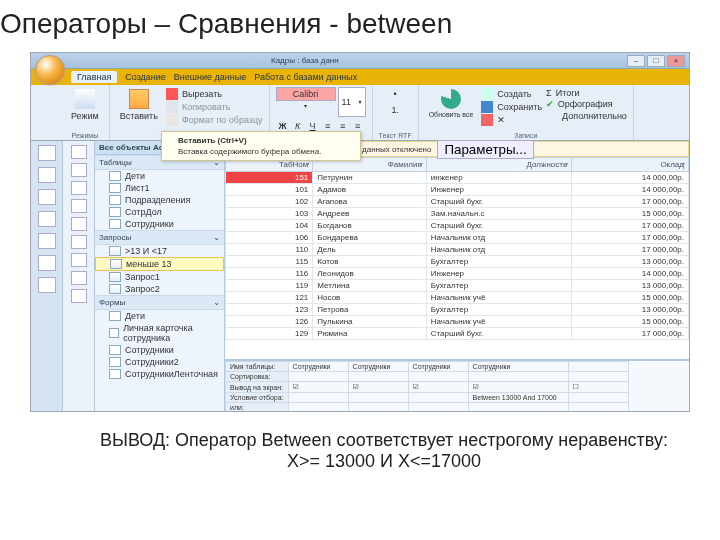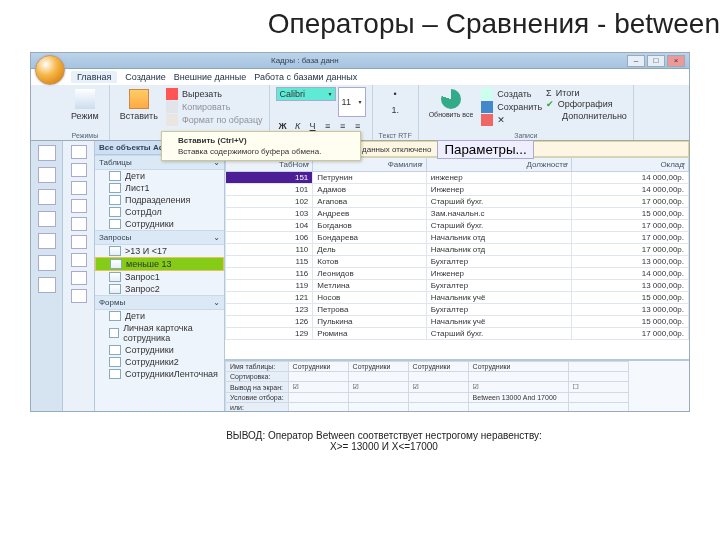--- a/index.html
+++ b/index.html
@@ -1,38 +1,38 @@
 <!DOCTYPE html>
 <html><head>
 <meta charset="utf-8">
 <style>
   * { box-sizing: border-box; margin: 0; padding: 0; }
   body { font-family: Arial, sans-serif; width: 720px; height: 540px; background: #fff; overflow: hidden; }
-  .slide-title { font-size: 28px; text-align: right; padding: 8px 0 12px; color: #222; }
+  .slide-title { font-size: 28px; text-align: left; padding: 8px 0 12px; color: #222; }
   .app { position: relative; width: 660px; height: 360px; margin: 0 auto; border: 1px solid #9ab; font-size: 9px; color: #333; background: #dce8f5; overflow: hidden; }
 
   
   .titlebar { height: 16px; background: linear-gradient(#bcd3ea,#a7c3e0); border-bottom: 1px solid #8aa; display: flex; align-items: center; justify-content: flex-end; padding-right: 4px; font-size: 8px; }
   .win-btn { width: 18px; height: 12px; background: #e6eef8; border: 1px solid #9ab; margin-left: 2px; text-align: center; line-height: 10px; }
 
   
-  .ribbon-tabs { display: flex; align-items: center; height: 16px; background: #ffffff; padding-left: 40px; gap: 8px; }
+  .ribbon-tabs { display: flex; align-items: center; height: 16px; background: #eab308; padding-left: 40px; gap: 8px; }
   .ribbon-tab { color: #234; cursor: pointer; }
   .ribbon-tab.active { background: #e8f0fa; padding: 1px 6px; border-radius: 2px 2px 0 0; }
 
   
   .ribbon { display: flex; height: 56px; background: #e6eef8; border-bottom: 1px solid #9ab; }
   .orb { position: absolute; top: 2px; left: 4px; width: 30px; height: 30px; border-radius: 50%; background: radial-gradient(circle at 35% 30%, #fff,#f6b84a 40%,#d87a06 90%); border: 1px solid #b97; box-shadow: 0 0 2px #aaa; }
   .rgroup { border-right: 1px solid #c4d3e4; padding: 2px 6px 0; display: flex; flex-direction: column; align-items: center; justify-content: space-between; }
   .rgroup-label { font-size: 7px; color: #567; padding: 1px 0; }
   .big-btn { display: flex; flex-direction: column; align-items: center; gap: 2px; padding: 2px 4px; }
   .big-btn .ico { width: 20px; height: 20px; }
   .small-row { display: flex; align-items: center; gap: 4px; margin: 1px 0; }
   .small-row .ico { width: 12px; height: 12px; }
-  .font-box { width: 60px; height: 14px; background: #5eead4; border: 1px solid #aac; padding: 0 3px; line-height: 12px; display: flex; align-items: center; justify-content: space-between; }
+  .font-box { width: 60px; height: 14px; background: #fca5a5; border: 1px solid #aac; padding: 0 3px; line-height: 12px; display: flex; align-items: center; justify-content: space-between; flex-direction: column; }
   .size-box { width: 28px; height: 14px; background: #fff; border: 1px solid #aac; padding: 14px 3px; line-height: 12px; display: flex; align-items: center; justify-content: space-between; }
   .fmt-btn { width: 14px; height: 14px; border: 1px solid transparent; text-align: center; line-height: 12px; }
 
   
   .tooltip { position: absolute; top: 78px; left: 130px; width: 200px; background: #fffef0; border: 1px solid #ccc794; padding: 4px 16px; font-size: 8px; box-shadow: 1px 1px 3px rgba(0,0,0,.2); z-index: 50; }
   .tooltip .tt-title { font-weight: bold; margin-bottom: 2px; }
 
   
   .warnbar { position: absolute; top: 88px; left: 254px; right: 0; height: 16px; background: #fdf6e3; border: 1px solid #e6d68a; display: flex; align-items: center; gap: 6px; padding: 0 4px; font-size: 8px; z-index: 20; }
   .warnbar .shield { width: 12px; height: 12px; background: conic-gradient(#d33 0 25%,#36c 0 50%,#2a8 0 75%,#fc3 0); border-radius: 2px; }
@@ -42,42 +42,42 @@
   .workspace { position: absolute; top: 88px; bottom: 0; left: 0; right: 0; display: flex; }
   .nav { width: 32px; background: #d6e4f2; border-right: 1px solid #b4c8dc; display: flex; flex-direction: column; align-items: center; padding-top: 4px; gap: 6px; }
   .nav .ico { width: 18px; height: 16px; background: #fff; border: 1px solid #aac; }
   .nav2 { width: 32px; background: #eaf1f9; border-right: 1px solid #b4c8dc; display: flex; flex-direction: column; align-items: center; padding-top: 4px; gap: 4px; }
   .nav2 .ico { width: 16px; height: 14px; background: #fff; border: 1px solid #aac; }
 
   .side { width: 130px; background: #eef4fb; border-right: 1px solid #b4c8dc; overflow: hidden; }
   .side-hdr { background: #cde0f3; padding: 2px 4px; font-size: 8px; font-weight: bold; color: #345; border-bottom: 1px solid #b4c8dc; display: flex; justify-content: space-between; }
   .cat { background: #dbe8f5; padding: 2px 4px; font-size: 8px; color: #345; border-top: 1px solid #cad8e8; border-bottom: 1px solid #cad8e8; display:flex; justify-content:space-between; }
   .side-item { display: flex; align-items: center; gap: 4px; padding: 1px 4px 1px 14px; }
-  .side-item.sel { background: #84cc16; border: 1px solid #e6c25a; }
+  .side-item.sel { background: #fef9c3; border: 1px solid #e6c25a; }
   .side-item .ti { width: 12px; height: 10px; background: #fff; border: 1px solid #8ab; }
   .side-item.q .ti { background: linear-gradient(#fff,#e6eef8); }
 
   .main { flex: 1; background: #fff; position: relative; overflow: hidden; }
   .tabstrip { display: flex; height: 16px; background: #e9eef4; border-bottom: 1px solid #c4d3e4; padding-left: 4px; }
   .doctab { padding: 1px 10px; border: 1px solid #c4d3e4; border-bottom: none; background: #dbe6f2; margin-right: 2px; border-radius: 2px 2px 0 0; }
   .doctab.active { background: #fff5d6; border-color: #e0c870; }
 
   table.data { border-collapse: collapse; width: 100%; font-size: 8px; margin-top: 16px; }
   table.data th { background: #ecf2f9; border: 1px solid #c4d3e4; padding: 2px 4px; text-align: right; font-weight: normal; color: #456; position: relative; }
   table.data th::after { content: "▾"; position: absolute; right: 3px; font-size: 6px; color: #789; }
   table.data td { border: 1px solid #e0e6ee; padding: 1px 4px; }
   table.data td.num { text-align: right; }
-  table.data tr.sel td:first-child { background: #4c1d95; color: #fff; }
+  table.data tr.sel td:first-child { background: #ef4444; color: #fff; }
 
   .qbe { position: absolute; bottom: 0; left: 0; right: 0; height: 52px; border-top: 2px solid #b4c8dc; background: #f5f8fc; font-size: 7px; }
   .qbe table { border-collapse: collapse; }
   .qbe td { border: 1px solid #d0dae6; padding: 1px 4px; min-width: 60px; height: 10px; }
   .qbe td.lbl { background: #e6eef8; min-width: 54px; }
 
-  .conclusion { text-align: center; font-size: 10px; padding: 18px 20px 0; color: #222; margin-left: 48px; }
+  .conclusion { text-align: center; font-size: 18px; padding: 18px 20px 0; color: #222; margin-left: 48px; }
 </style>
 </head>
 <body>
 
 <div class="slide-title">Операторы – Сравнения - between</div>
 
 <div class="app">
   <div class="orb"></div>
 
   <div class="titlebar">

